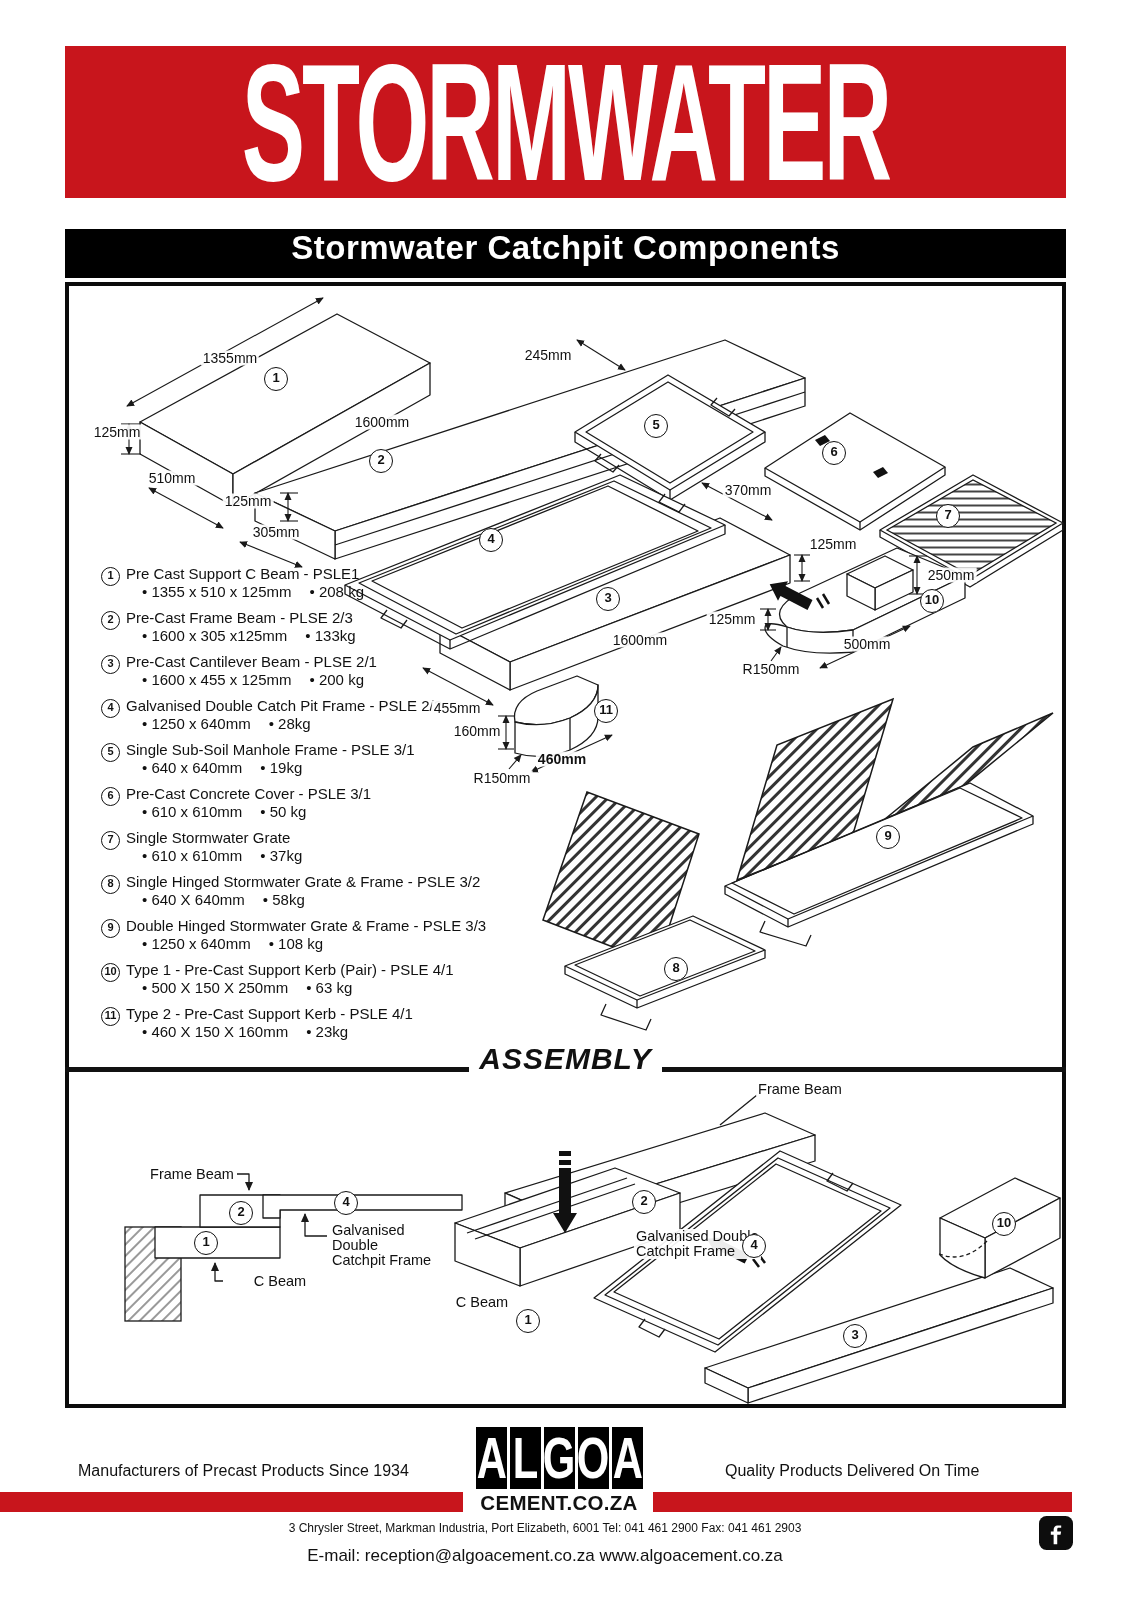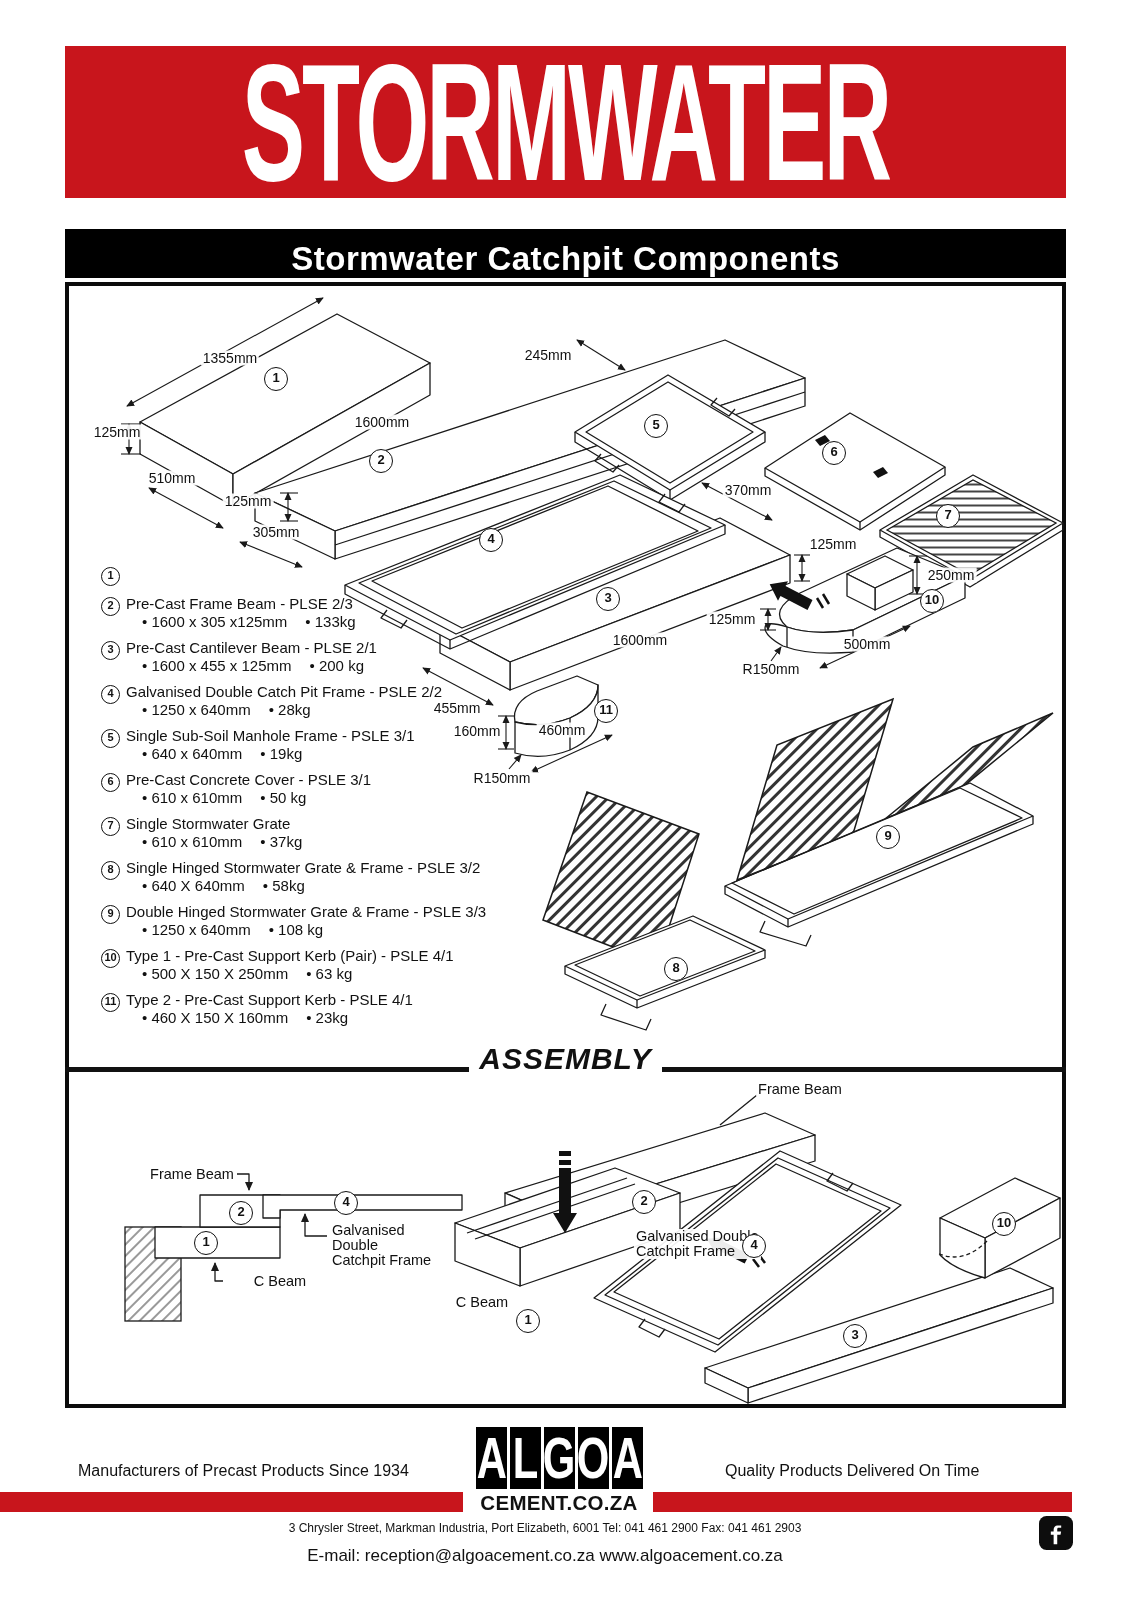--- a/index.html
+++ b/index.html
@@ -4,21 +4,21 @@
 <style>
   html,body{margin:0;padding:0;background:#e8e8e8}
   .page{position:relative;width:1131px;height:1600px;margin:0 auto;background:#fff;
         font-family:"Liberation Sans",sans-serif;color:#111;overflow:hidden}
   
   .banner{position:absolute;left:65px;top:46px;width:1001px;height:152px;
           display:flex;align-items:center;justify-content:center;overflow:hidden}
   .banner-title{color:#fff;font-weight:800;font-size:130px;letter-spacing:-4px;
           white-space:nowrap;transform:scale(0.73,1.28)}
   .subbar{position:absolute;left:65px;top:229px;width:1001px;height:49px;background:#000;
-          display:flex;align-items:flex-end;justify-content:center}
+          display:flex;align-items:flex-start;justify-content:center}
   .subbar-title{color:#fff;font-size:33px;font-weight:700;letter-spacing:.5px}
   
   .main-box{position:absolute;left:65px;top:282px;width:1001px;height:1126px;
             border:4px solid #0b0b0b;box-sizing:border-box}
   .panelA{position:absolute;left:-4px;top:-8px;width:1001px;height:795px}
   .panelB{position:absolute;left:-4px;top:787px;width:1001px;height:339px}
   .layer-svg{position:absolute;left:0;top:0}
   
   .parts-list{position:absolute;left:36px;top:288px;width:430px}
   .pl-item{display:flex;gap:6px;margin-bottom:10px}
@@ -188,20 +188,24 @@
         <line class="dimln" x1="441" y1="438" x2="441" y2="471" marker-start="url(#arA)" marker-end="url(#arA)"></line>
         <line class="dimln" x1="433" y1="438" x2="449" y2="438"></line>
           <line class="dimln" x1="433" y1="471" x2="449" y2="471"></line>
         <line class="dimln" x1="466" y1="494" x2="547" y2="457" marker-start="url(#arA)" marker-end="url(#arA)"></line>
         <line class="dimln" x1="444" y1="491" x2="456" y2="477" marker-end="url(#arA)"></line>
       </svg>
 
       <div class="parts-list">
           <div class="pl-item">
             <span class="pl-num">1</span>
+            <div class="pl-text">
+              <div class="pl-title">Pre Cast Support C Beam - PSLE1</div>
+              <div class="pl-b"><span>• 1355 x 510 x 125mm</span><span class="pl-w">• 208 kg</span></div>
+            </div>
           </div>
           <div class="pl-item">
             <span class="pl-num">2</span>
             <div class="pl-text">
               <div class="pl-title">Pre-Cast Frame Beam - PLSE 2/3</div>
               <div class="pl-b"><span>• 1600 x 305 x125mm</span><span class="pl-w">• 133kg</span></div>
             </div>
           </div>
           <div class="pl-item">
             <span class="pl-num">3</span>
@@ -277,21 +281,21 @@
         <span class="dim" style="left: 211px; top: 254px;">305mm</span>
         <span class="dim" style="left: 683px; top: 212px;">370mm</span>
         <span class="dim" style="left: 768px; top: 266px;">125mm</span>
         <span class="dim" style="left: 575px; top: 362px;">1600mm</span>
         <span class="dim" style="left: 392px; top: 398px; margin-top: 32px;">455mm</span>
         <span class="dim" style="left: 886px; top: 297px;">250mm</span>
         <span class="dim" style="left: 667px; top: 341px;">125mm</span>
         <span class="dim" style="left: 802px; top: 366px;">500mm</span>
         <span class="dim" style="left: 706px; top: 391px;">R150mm</span>
         <span class="dim" style="left: 412px; top: 453px;">160mm</span>
-        <span class="dim" style="left: 497px; top: 452px;">460mm</span>
+        <span class="dim" style="left: 497px; top: 481px; font-weight: bold;">460mm</span>
         <span class="dim" style="left: 437px; top: 500px;">R150mm</span>
         <span class="co" style="left: 210px; top: 100px;">1</span>
         <span class="co" style="left: 315px; top: 182px;">2</span>
         <span class="co" style="left: 542px; top: 320px;">3</span>
         <span class="co" style="left: 425px; top: 261px;">4</span>
         <span class="co" style="left: 590px; top: 147px;">5</span>
         <span class="co" style="left: 768px; top: 174px;">6</span>
         <span class="co" style="left: 882px; top: 237px;">7</span>
         <span class="co" style="left: 610px; top: 690px;">8</span>
         <span class="co" style="left: 822px; top: 558px;">9</span>

